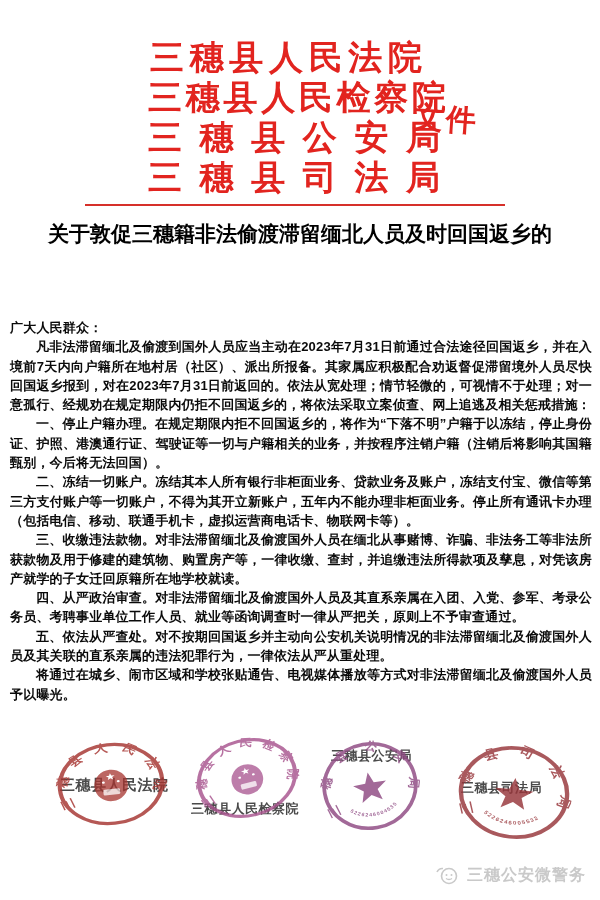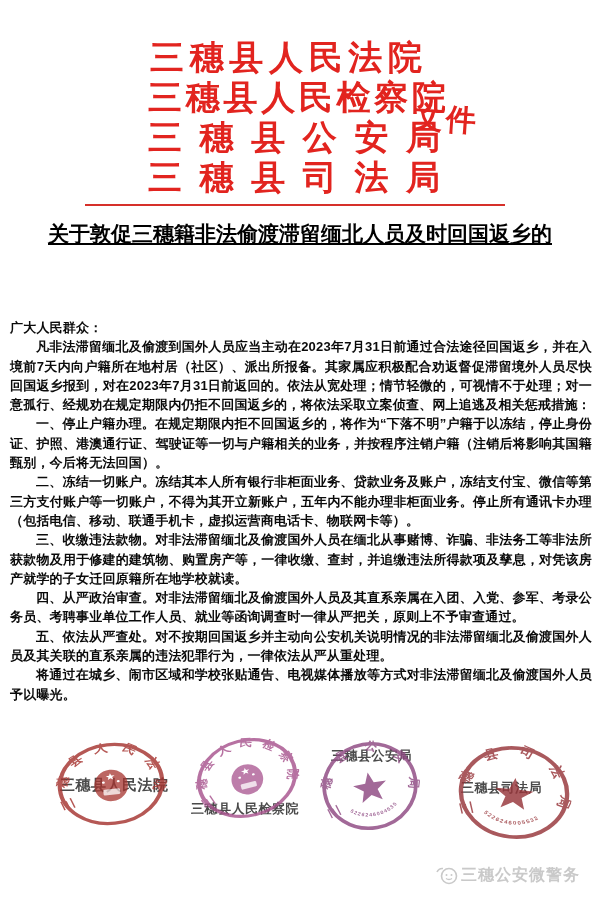--- a/index.html
+++ b/index.html
@@ -19,40 +19,40 @@
   .agency-3{width:292px;}
   .agency-4{width:292px;}
   .doc-label{
     position:absolute;left:413px;top:99px;color:#e2241f;
     font-family:"Liberation Serif",serif;font-weight:700;font-size:30px;
     letter-spacing:3px;transform:rotate(4deg);white-space:nowrap;
   }
   .red-rule{position:absolute;left:85px;top:204px;width:420px;height:2px;background:#d6302a;}
   
   .doc-title{position:absolute;left:0;top:220px;width:600px;text-align:center;
-    font-weight:800;font-size:21px;line-height:28px;color:#000;text-decoration:underline;}
+    font-weight:800;font-size:21px;line-height:28px;color:#000;}
   .doc-title .t2{letter-spacing:14px;}
   
   .body-text{position:absolute;left:10px;top:282px;width:582px;
     font-size:13px;line-height:19.3px;font-weight:600;color:#0a0a0a;
     letter-spacing:.2px;text-align:justify;}
   .body-text p{margin:0;text-indent:2em;}
   .body-text .salutation{text-indent:0;margin-top:36px;}
   
   .seal{position:absolute;z-index:2;}
   .seal svg{display:block;opacity:.82;}
   .seal-caption{position:absolute;z-index:1;color:#4a4a4a;font-weight:700;white-space:nowrap;}
   .cap-0{left:60px;top:776px;font-size:15px;letter-spacing:.5px;}
   .cap-1{left:191px;top:800px;font-size:13px;letter-spacing:.5px;}
   .cap-2{left:331px;top:747px;font-size:13px;letter-spacing:.5px;}
   .cap-3{left:461px;top:779px;font-size:13px;letter-spacing:.5px;}
   
   .doc-date{position:absolute;left:455px;top:847px;font-family:"Liberation Serif",serif;
     font-size:17px;font-weight:600;color:#1a1a1a;white-space:nowrap;}
-  .watermark{position:absolute;left:436px;top:865px;display:flex;align-items:center;gap:3px;
+  .watermark{position:absolute;left:436px;top:865px;display:flex;align-items:center;gap:9px;
     color:#c9c9c9;font-size:16px;font-weight:700;letter-spacing:1px;white-space:nowrap;}
   .watermark svg{display:block;}
 </style>
 </head>
 <body>
 
 <div class="page">
 
   <div class="letterhead">
     <div class="agency-line agency-1">三穗县人民法院</div>

